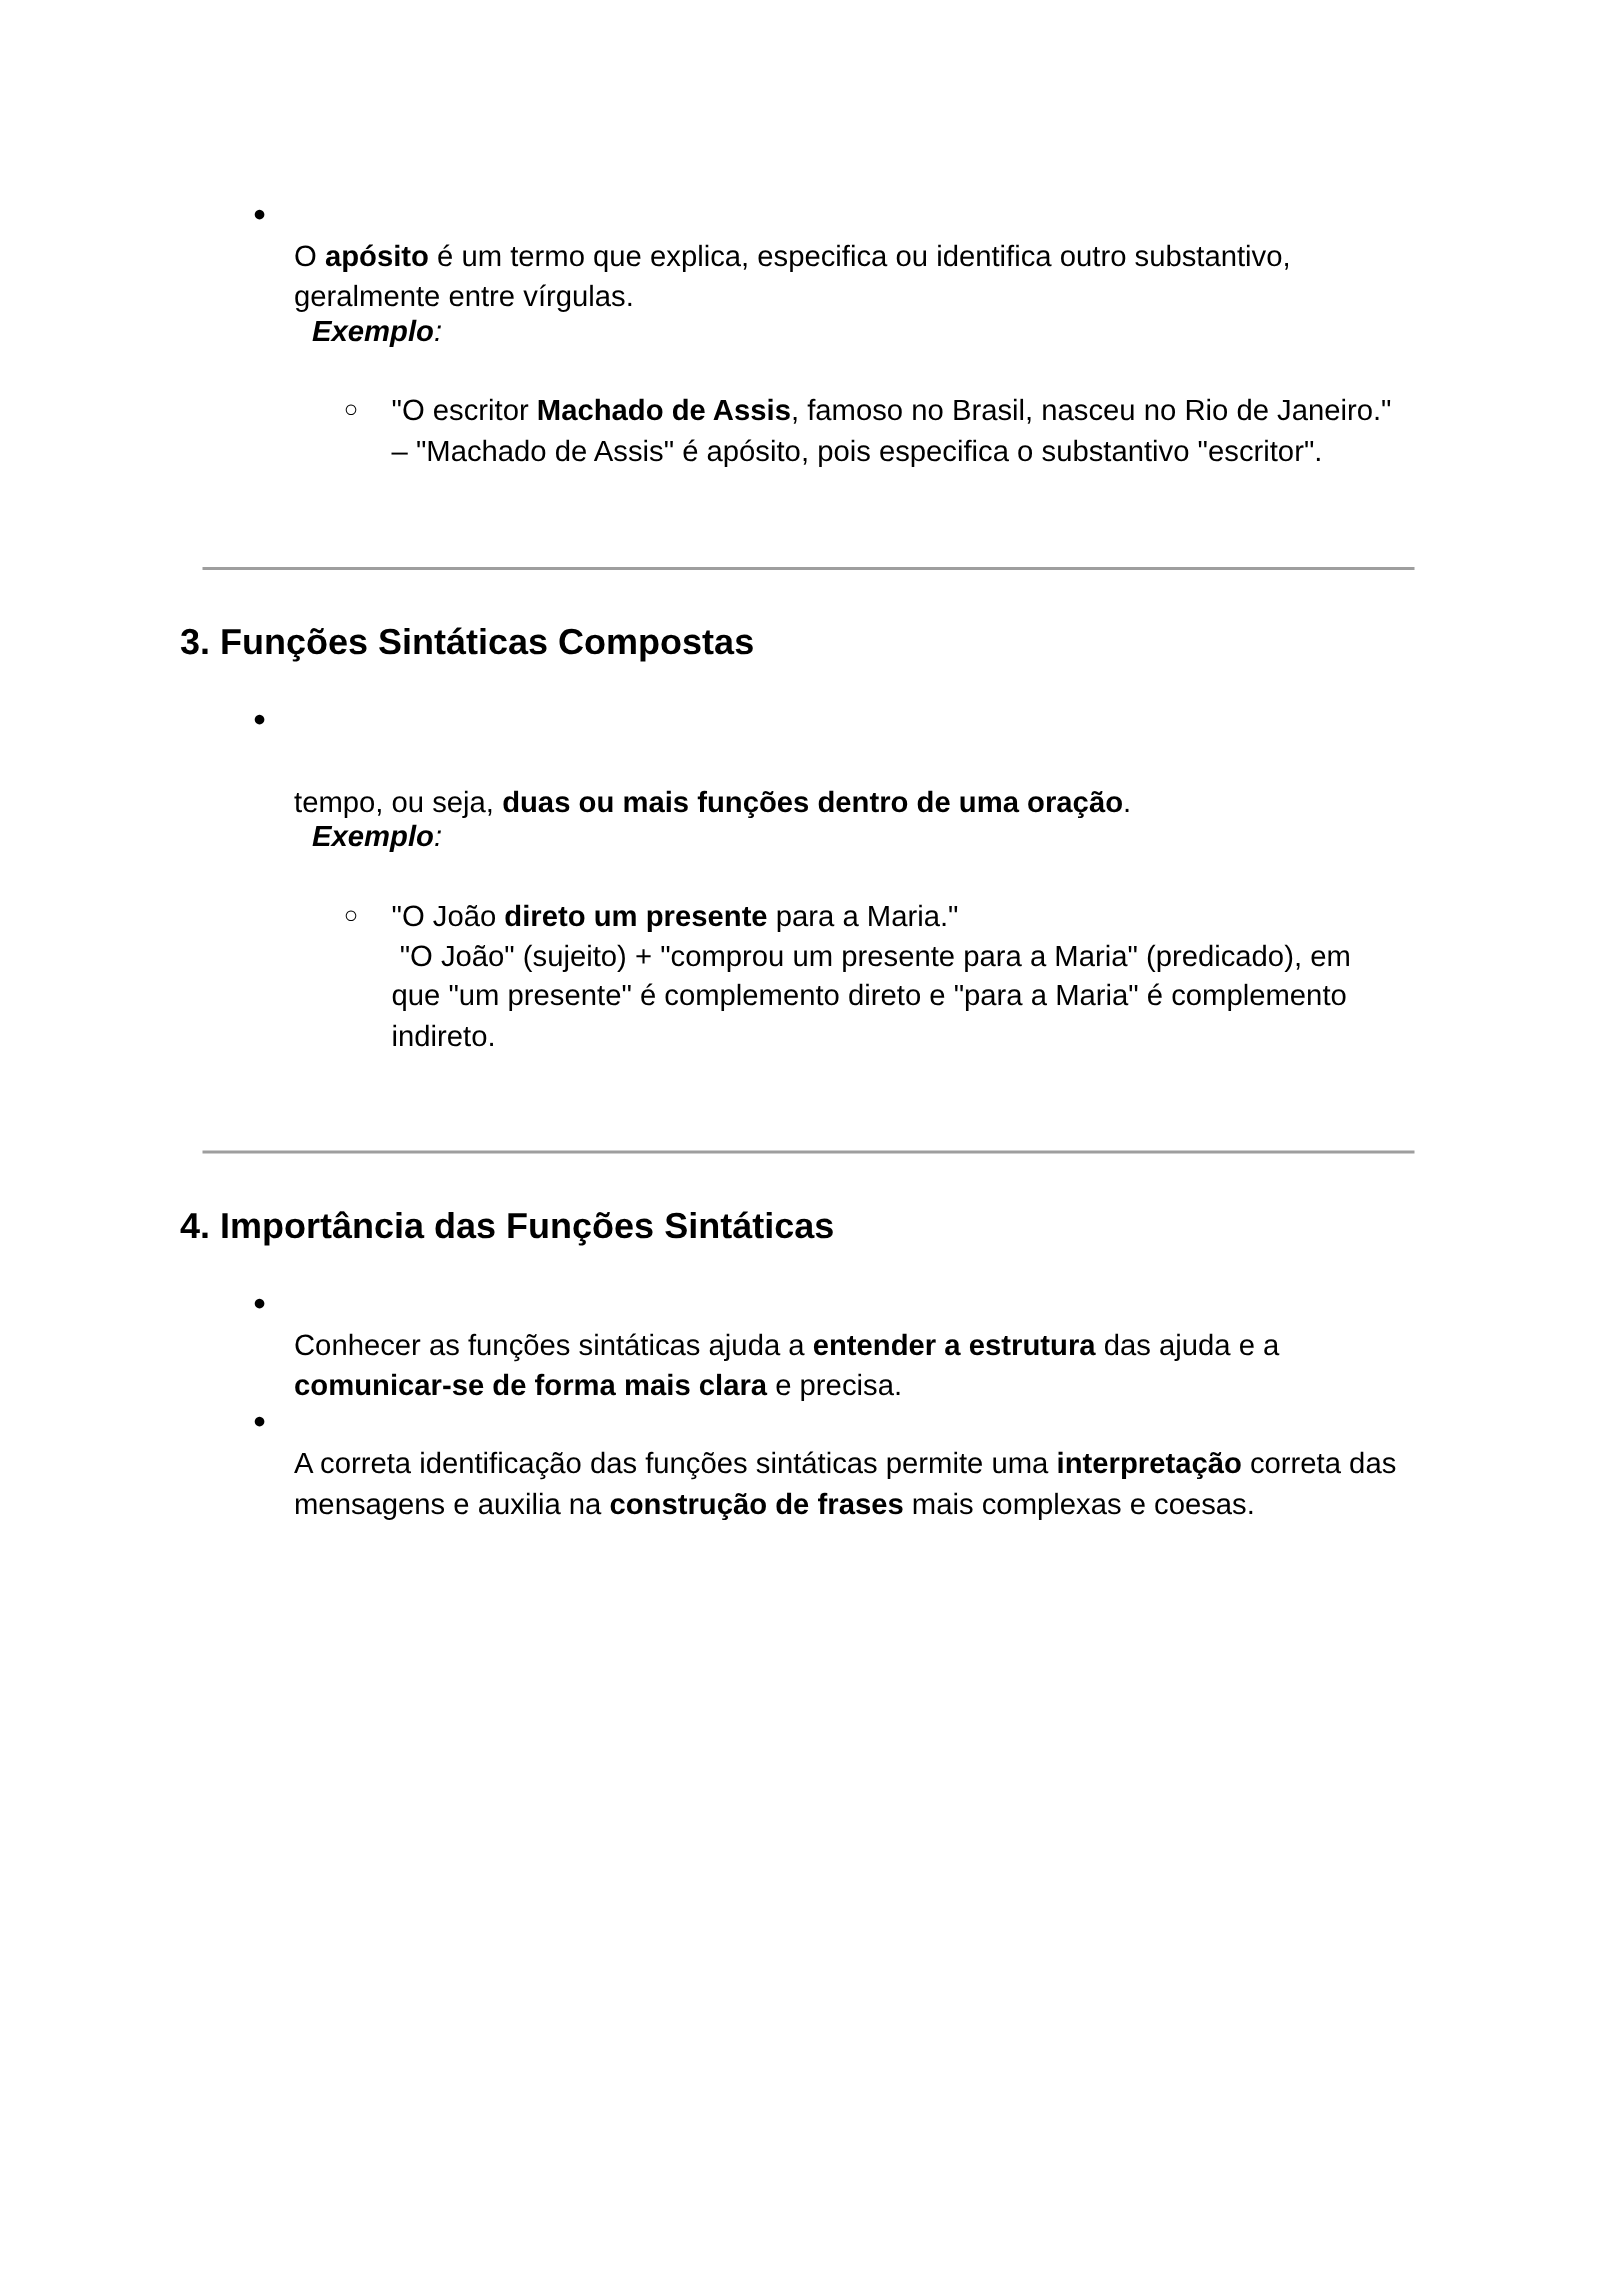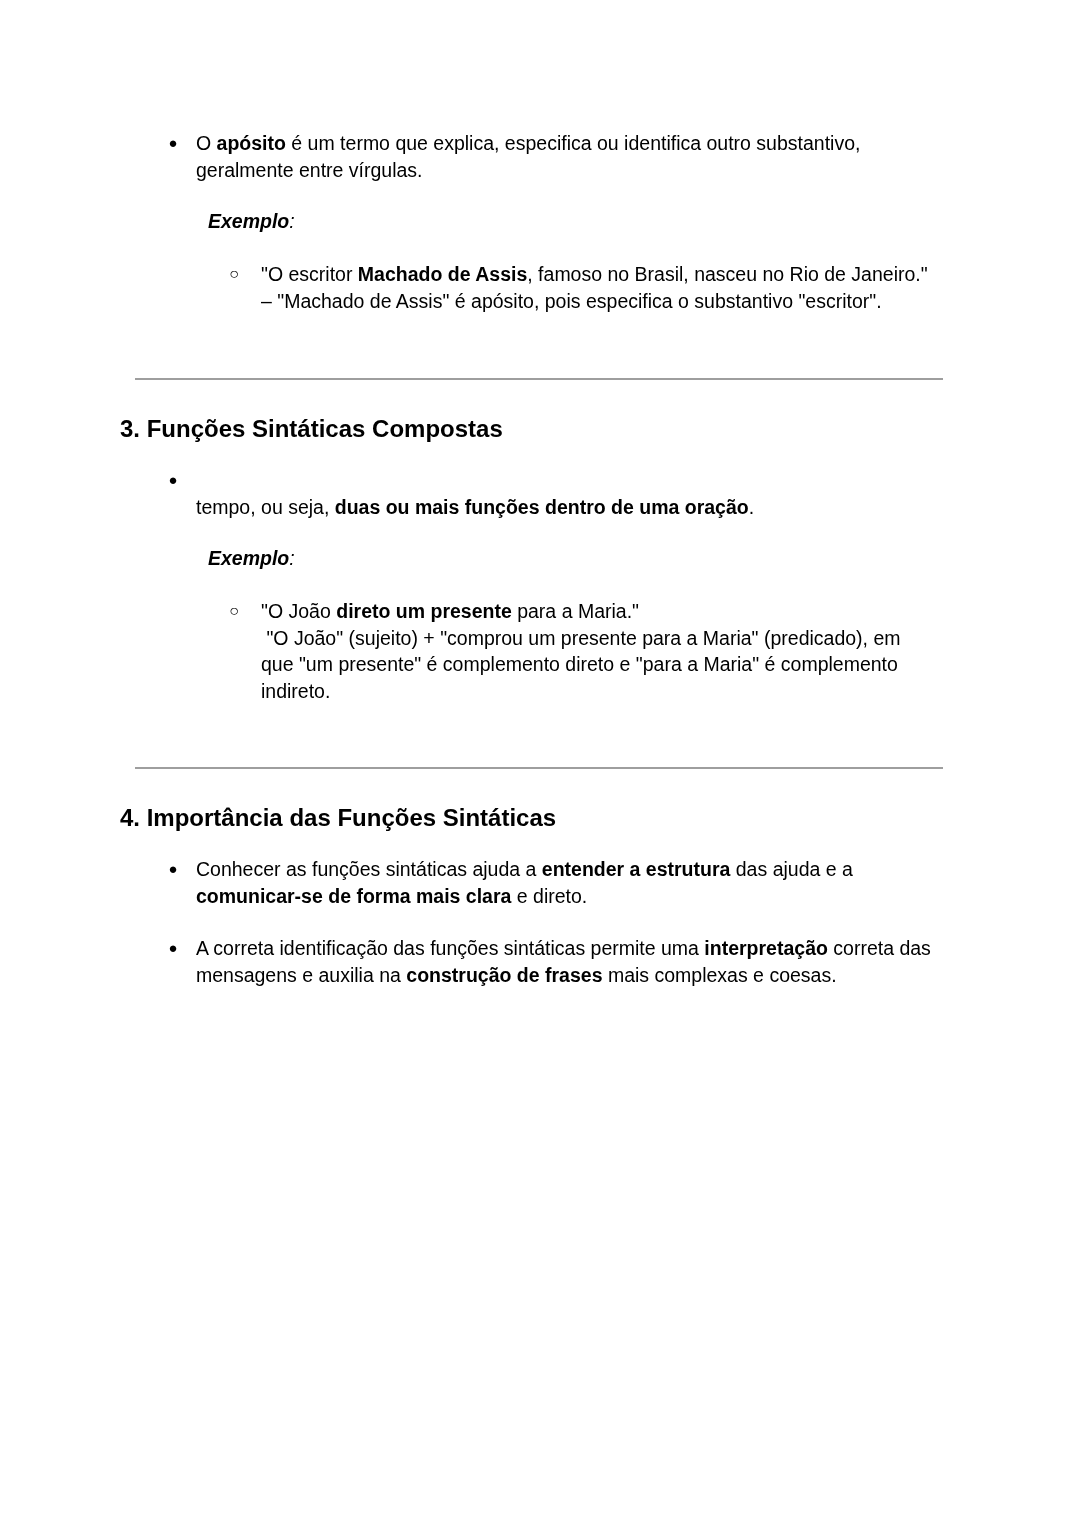--- a/index.html
+++ b/index.html
@@ -27,20 +27,21 @@
       left: 0;
       top: 0;
       width: 20px;
       text-align: center;
       font-size: 15px;
     }
     .bullet-text {
       position: absolute;
       left: 33px;
       width: 760px;
+      margin-top: 28px;
     }
     .sub-item {
       position: absolute;
       left: 226px;
       width: 720px;
     }
     .sub-dot {
       position: absolute;
       left: 0;
       top: 0;
@@ -124,21 +125,21 @@
 </div>
 
 <div class="divider" style="top:767px;"></div>
 
 <div class="heading" style="top:803px;">4. Importância das Funções Sintáticas</div>
 
 <div class="bullet-item" style="top:856px;">
   <span class="bullet-dot">●</span>
   <div class="bullet-text">
     <span>Conhecer as funções sintáticas ajuda a </span><b>entender a estrutura</b><span> das ajuda e a</span><br>
-    <b>comunicar-se de forma mais clara</b><span> e direto.</span>
+    <b>comunicar-se de forma mais clara</b><span> e precisa.</span>
   </div>
 </div>
 
 <div class="bullet-item" style="top:935px; width:820px;">
   <span class="bullet-dot">●</span>
   <div class="bullet-text" style="width:790px;">
     <span>A correta identificação das funções sintáticas permite uma </span><b>interpretação</b><span> correta das</span><br>
     <span>mensagens e auxilia na </span><b>construção de frases</b><span> mais complexas e coesas.</span>
   </div>
 </div>

